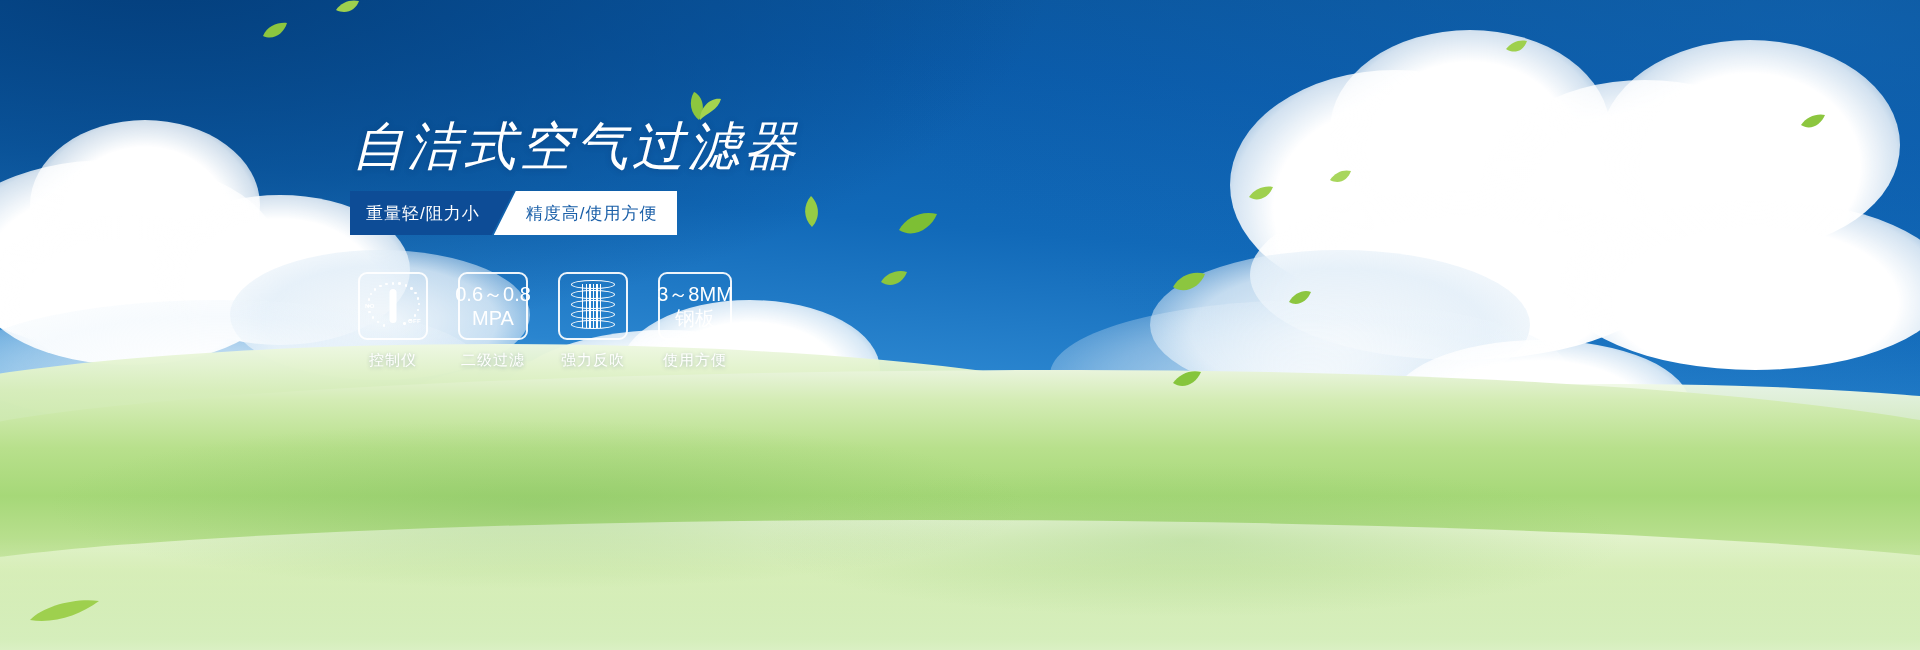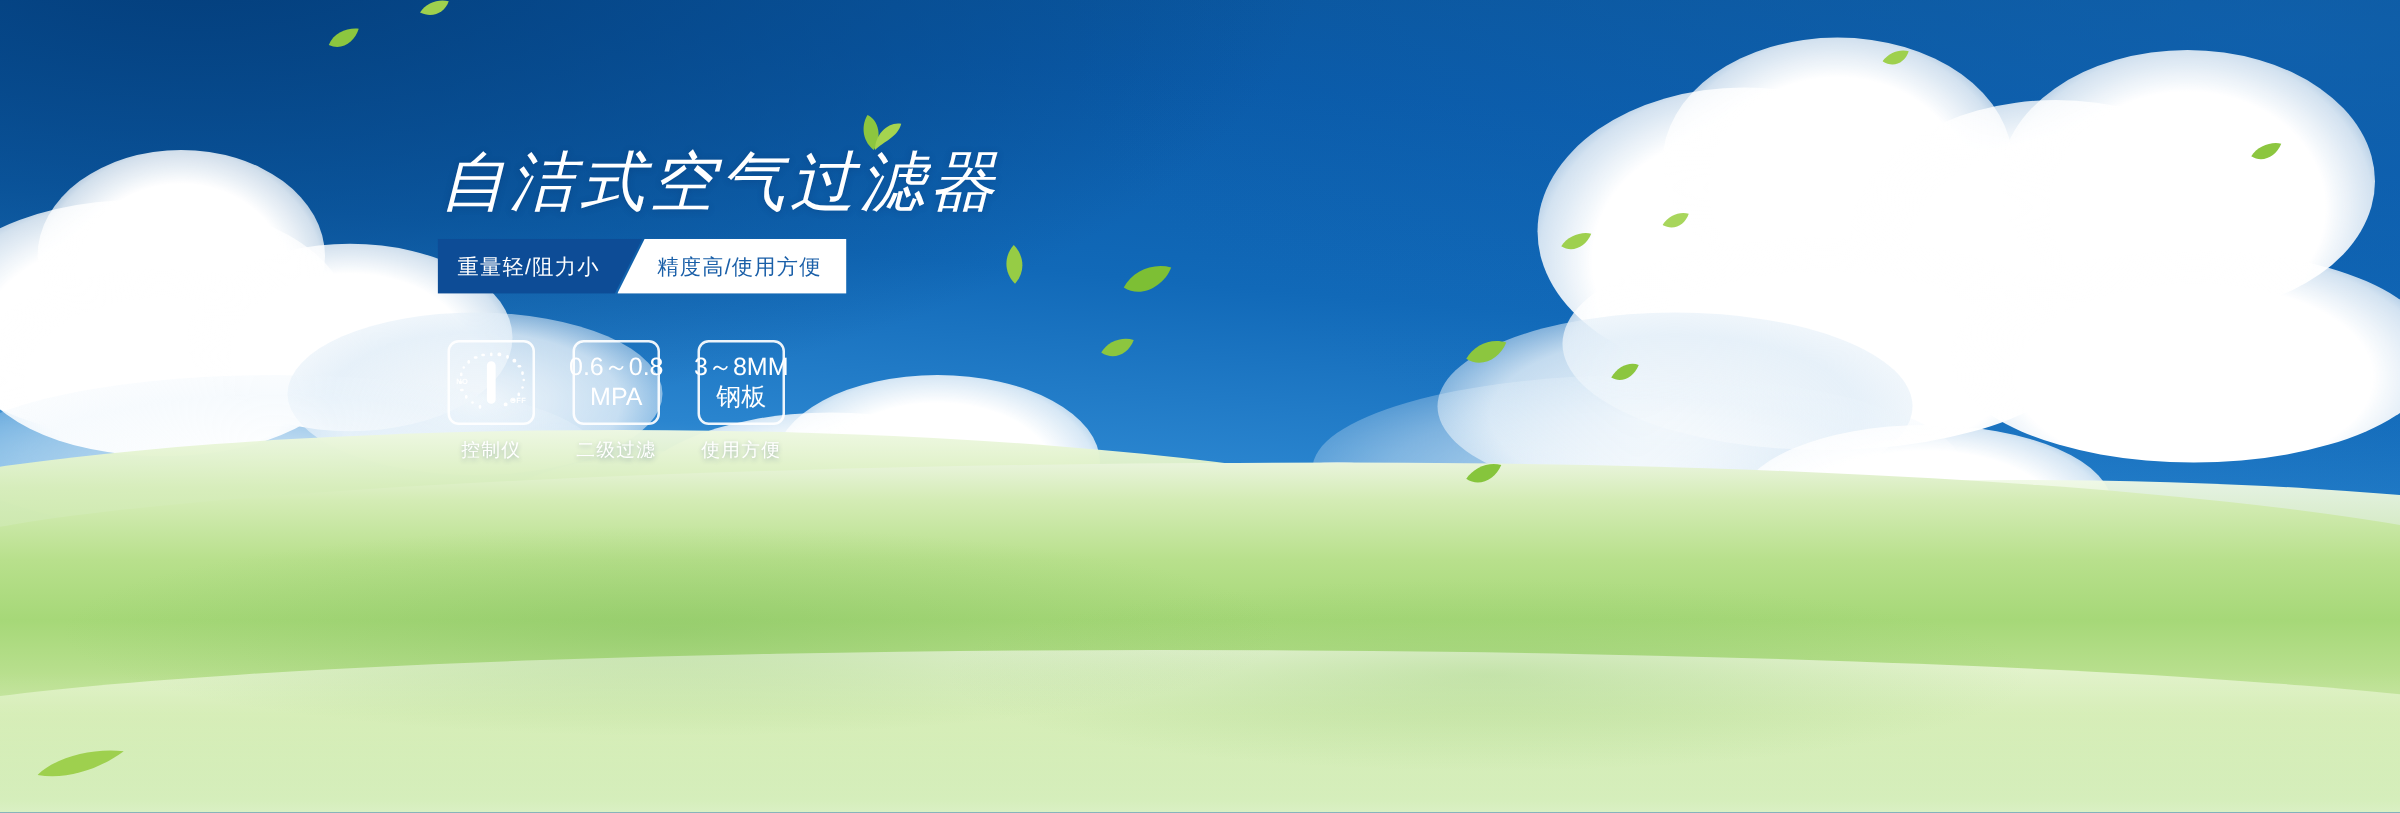--- a/index.html
+++ b/index.html
@@ -242,20 +242,33 @@
       </div>
 
       <div class="feature">
         <div class="fbox">
           <div class="txt">0.6～0.8</div>
           <div class="txt">MPA</div>
         </div>
         <div class="flabel">二级过滤</div>
       </div>
 
+      <div class="feature">
+        <div class="fbox">
+          <div class="coil">
+            <div class="bars"></div>
+            <div class="ring" style="top:0px"></div>
+            <div class="ring" style="top:10px"></div>
+            <div class="ring" style="top:20px"></div>
+            <div class="ring" style="top:30px"></div>
+            <div class="ring" style="top:40px"></div>
+          </div>
+        </div>
+        <div class="flabel">强力反吹</div>
+      </div>
 
       <div class="feature">
         <div class="fbox">
           <div class="txt">3～8MM</div>
           <div class="txt">钢板</div>
         </div>
         <div class="flabel">使用方便</div>
       </div>
 
 

